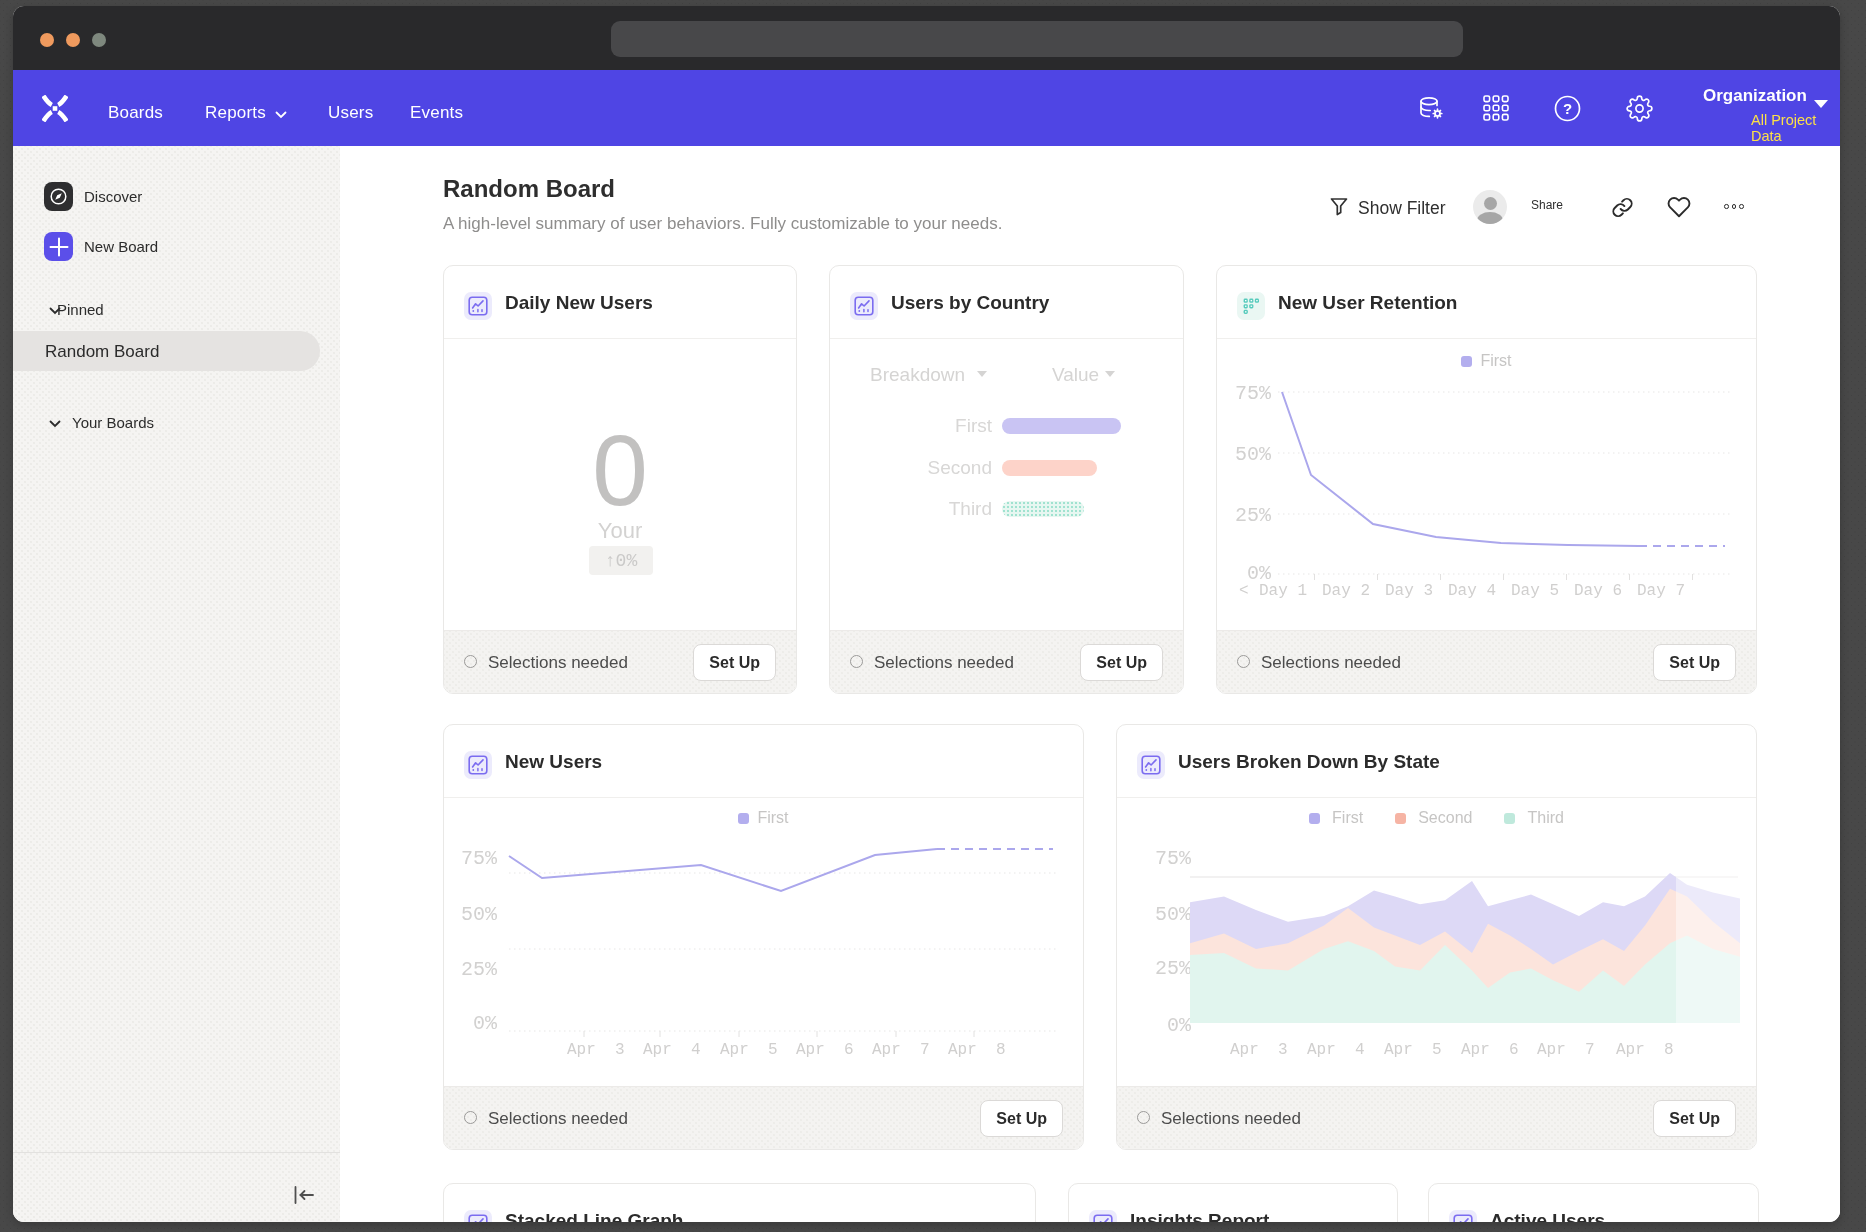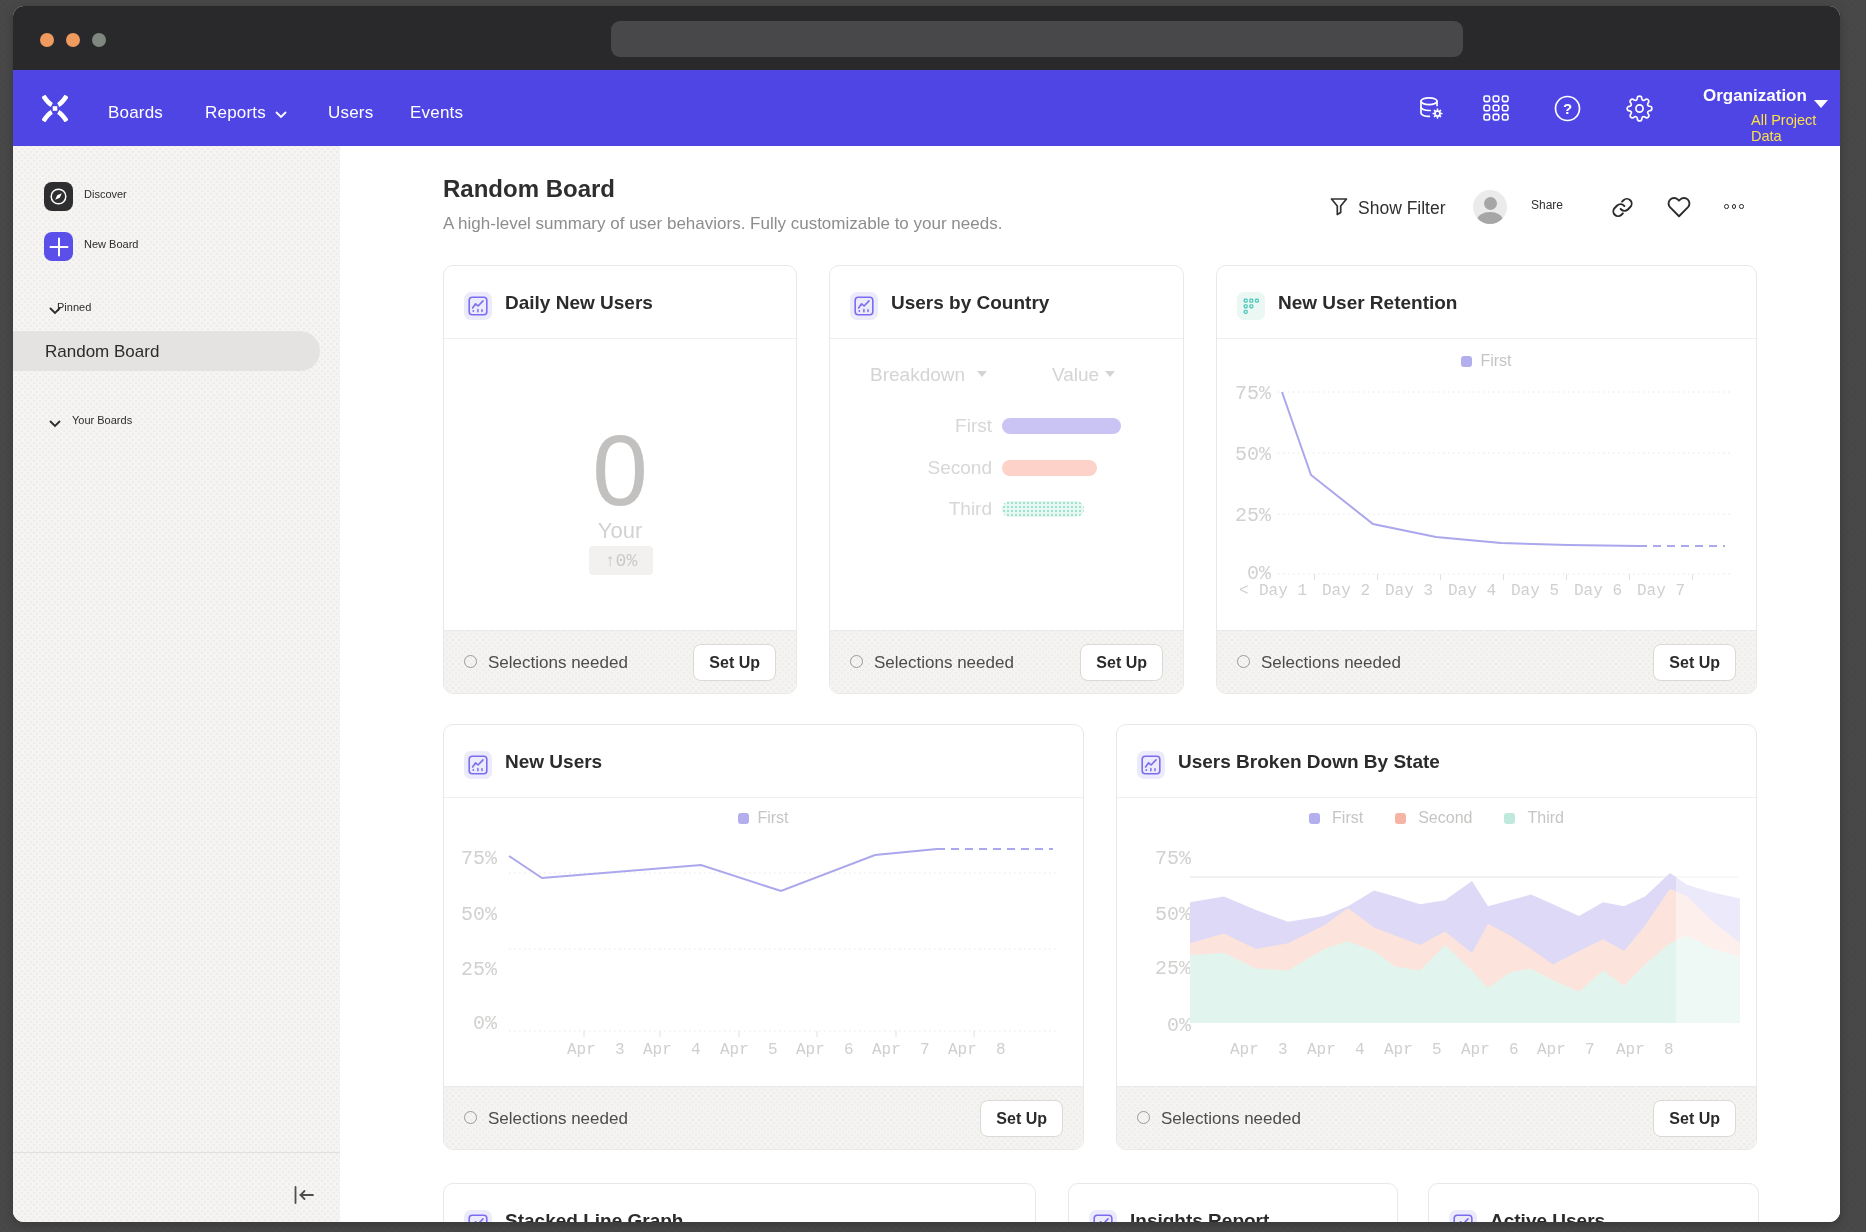--- a/index.html
+++ b/index.html
@@ -16,21 +16,21 @@
   #nav { position:absolute; left:0; top:64px; width:100%; height:76px; background:#4f45e4; }
   .navlink { position:absolute; top:33px; color:#fff; font-size:17px; font-weight:500; letter-spacing:.2px; }
   #searchbox { position:absolute; left:621px; top:15px; width:599px; height:46px;
                border-radius:9px; background:#473fc6; color:#cdc9ee; font-size:16.5px; }
   #sidebar { position:absolute; left:0; top:140px; width:327px; height:1076px;
              background-color:#f5f4f2;
              background-image:radial-gradient(#e9e8e5 0.65px, rgba(0,0,0,0) 0.85px), radial-gradient(#e9e8e5 0.65px, rgba(0,0,0,0) 0.85px);
              background-size:6px 6px; background-position:0 0, 3px 3px; }
   #content { position:absolute; left:327px; top:140px; width:1500px; height:1076px; background:#fff; }
   .tile { position:absolute; width:29px; height:29px; border-radius:8px; }
-  .sideitem { position:absolute; font-size:11px; color:#2c2c2c; font-weight:500; }
+  .sideitem { position:absolute; font-size:15px; color:#2c2c2c; font-weight:500; }
   .card { position:absolute; background:#fff; border:1px solid #e9e8e6; border-radius:10px; }
   .chead-ic { position:absolute; width:28px; height:28px; border-radius:7px; background:#ecebfc;
               display:flex; align-items:center; justify-content:center; }
   .ctitle { position:absolute; font-size:19px; font-weight:700; color:#2b2b2b; }
   .cdiv { position:absolute; height:1px; background:#f0efed; }
   .cfoot { position:absolute; left:0; bottom:0; width:100%; height:63px;
            background-color:#f4f3f1;
            background-image:radial-gradient(#eae9e6 0.65px, rgba(0,0,0,0) 0.85px), radial-gradient(#eae9e6 0.65px, rgba(0,0,0,0) 0.85px);
            background-size:6px 6px; background-position:0 0, 3px 3px;
            border-top:1px solid #eceae8; border-radius:0 0 9px 9px; }

